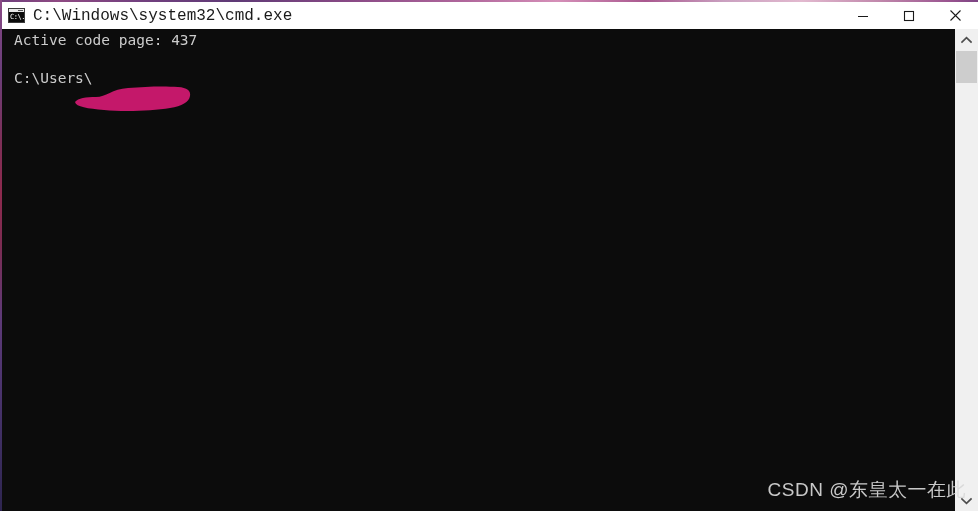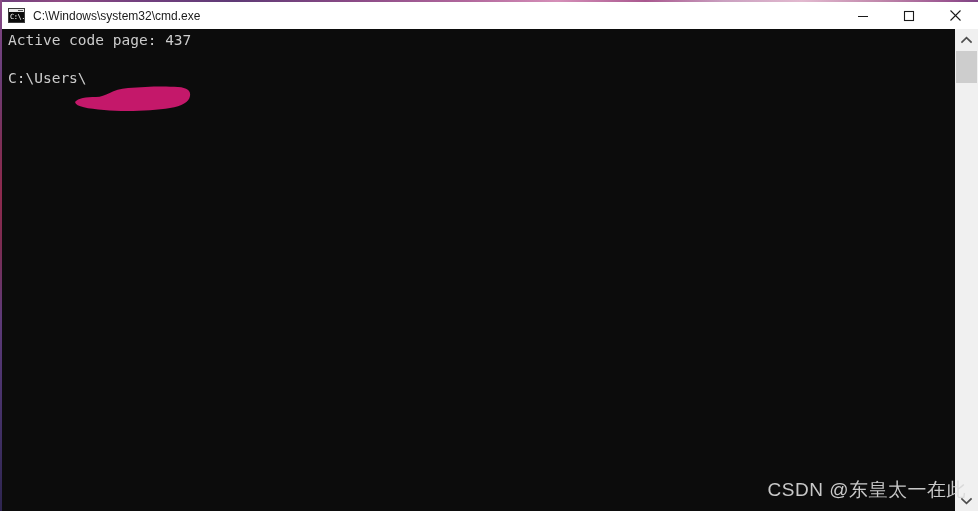--- a/index.html
+++ b/index.html
@@ -102,22 +102,22 @@
   #cmd-icon .glyph {
     position: absolute;
     left: 1px; top: 4px;
     color: #ffffff;
     font-family: "DejaVu Sans Mono", monospace;
     font-size: 7px;
     line-height: 8px;
     letter-spacing: -0.5px;
   }
   #title-text {
-    font-family: Liberation Sans, sans-serif;
-    font-size: 12px;
+    font-family: Liberation Mono, monospace;
+    font-size: 16px;
     color: #1a1a1a;
     white-space: nowrap;
   }
 
   
   #title-buttons {
     display: flex;
     flex: 0 0 auto;
     height: 27px;
   }
@@ -136,21 +136,21 @@
     position: absolute;
     left: 2px;
     top: 29px;
     width: 953px;
     height: 482px;
     background: #0c0c0c;
     overflow: hidden;
   }
   #console-text {
     position: absolute;
-    left: 6px;
+    left: 12px;
     top: 2px;
     font-family: "DejaVu Sans Mono", monospace;
     font-size: 14.5px;
     line-height: 19px;
     color: #cccccc;
     white-space: pre;
     letter-spacing: 0px;
   }
   
   #redaction {

